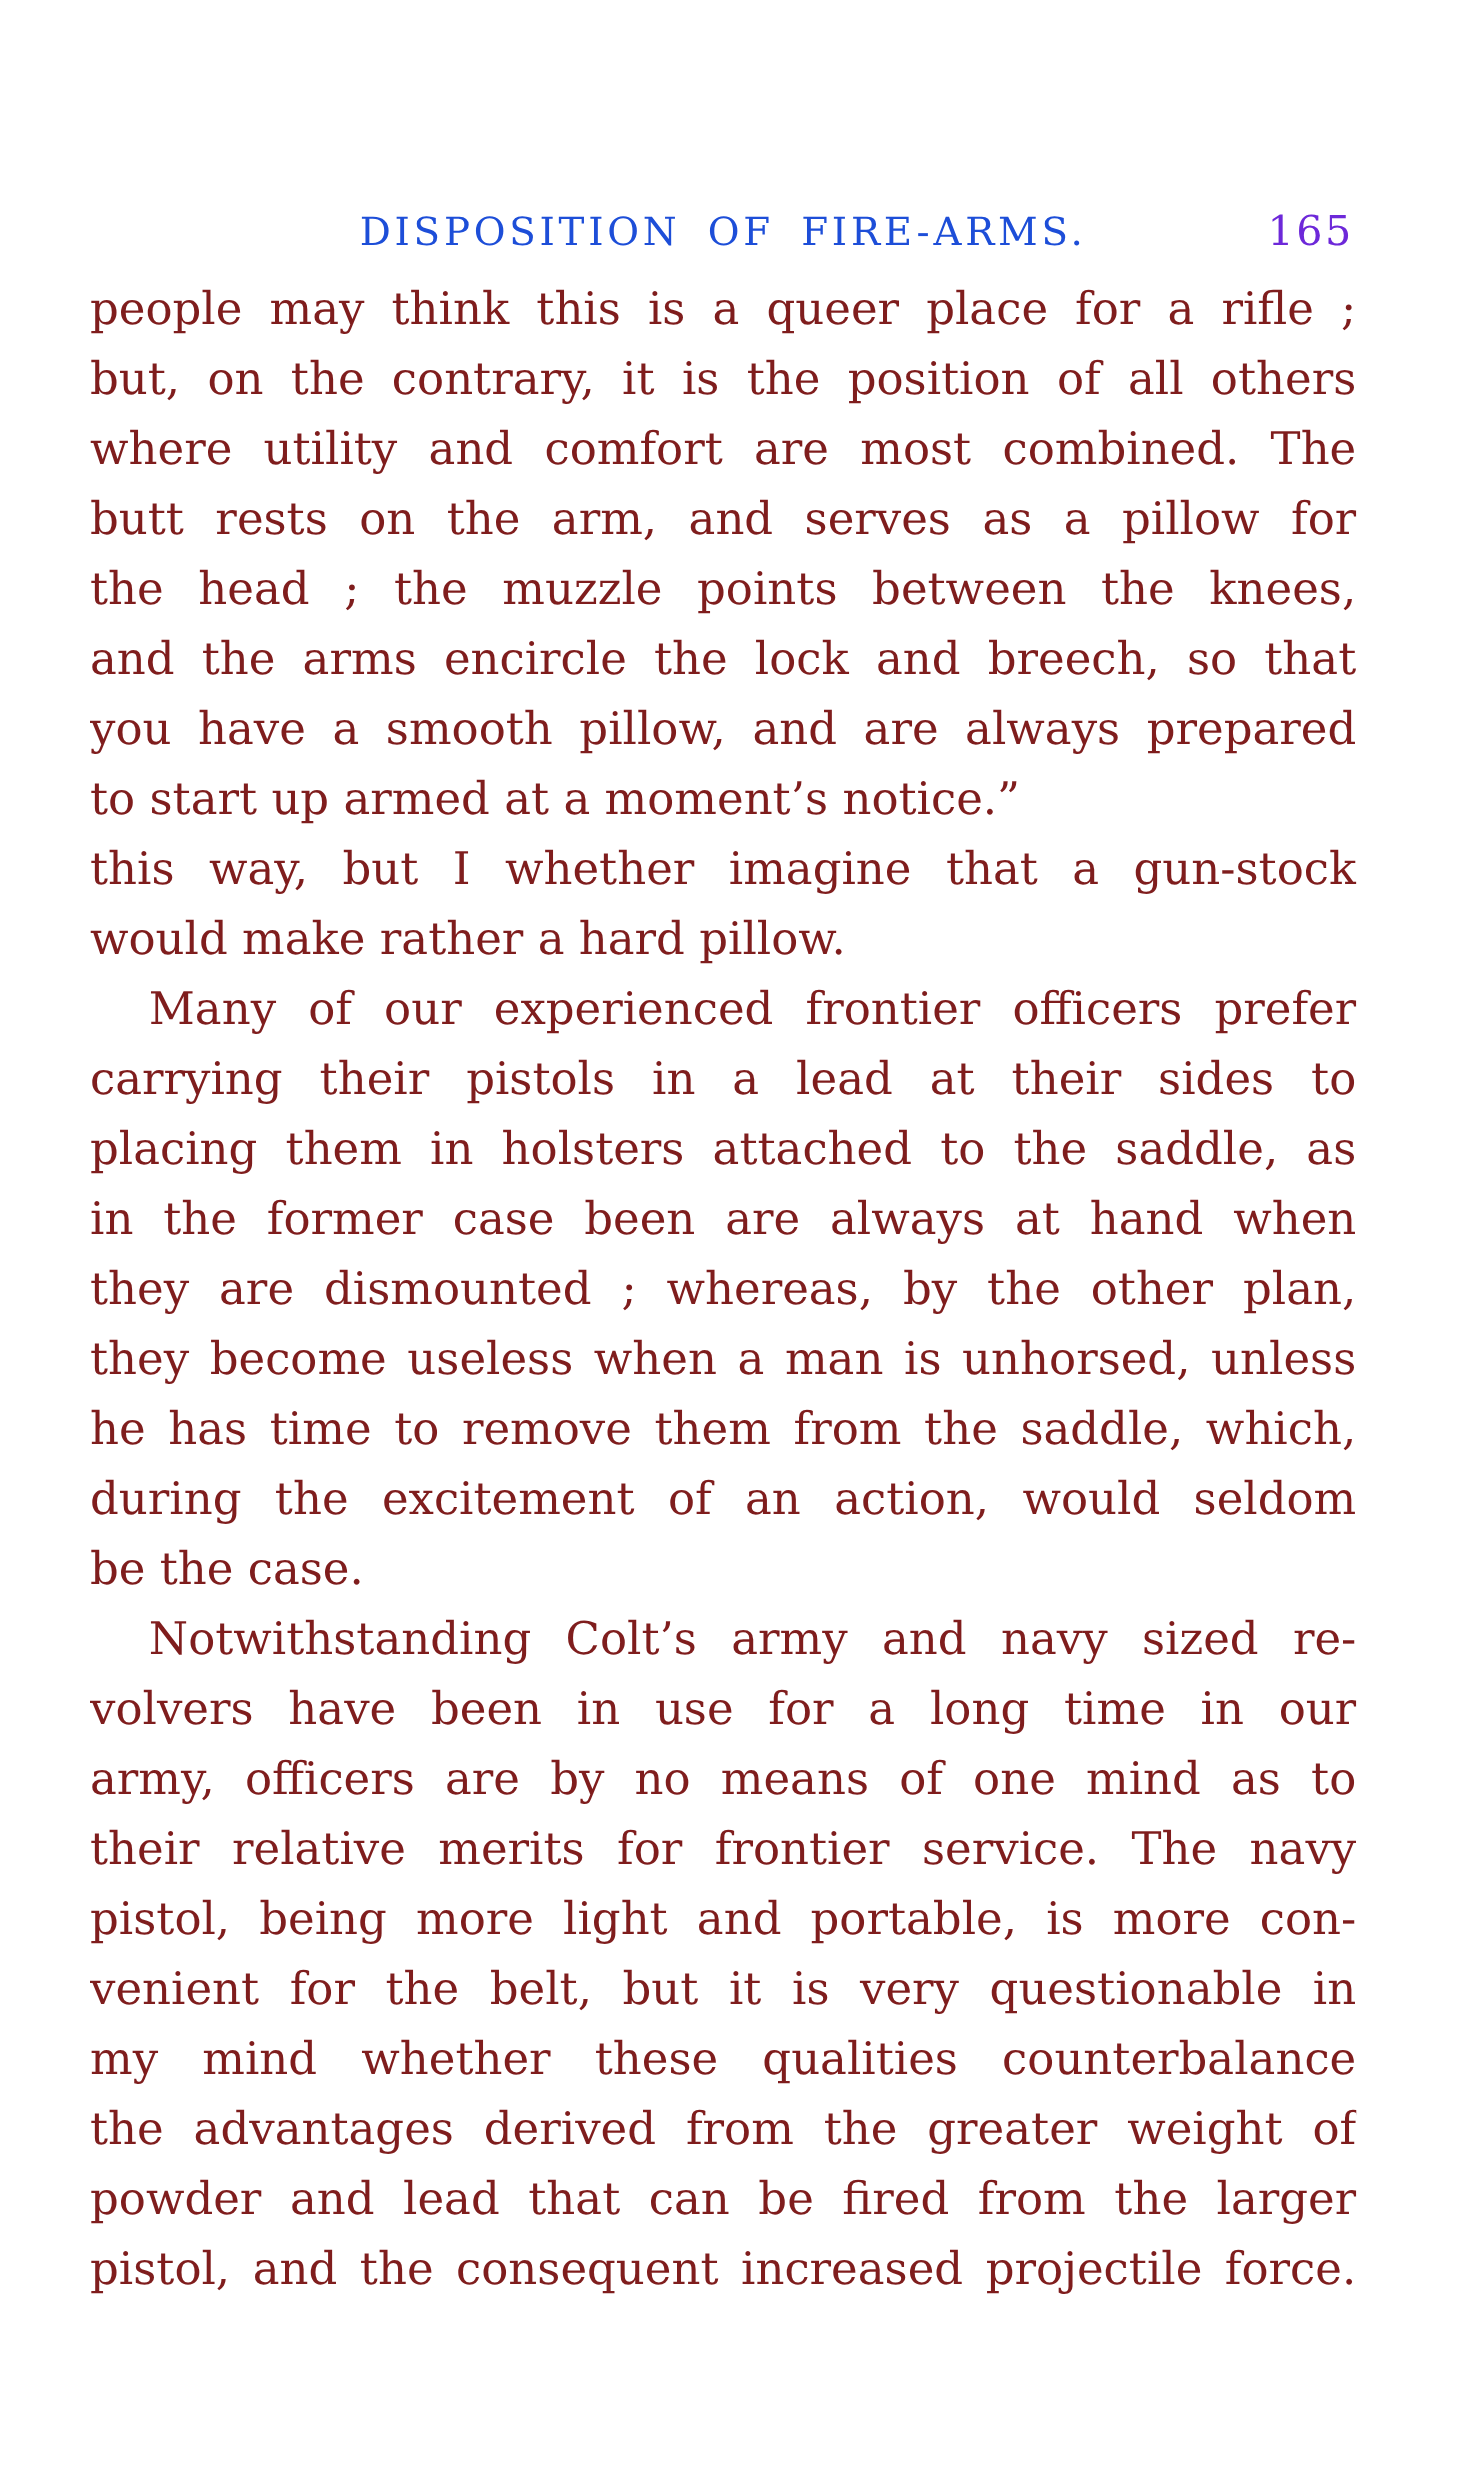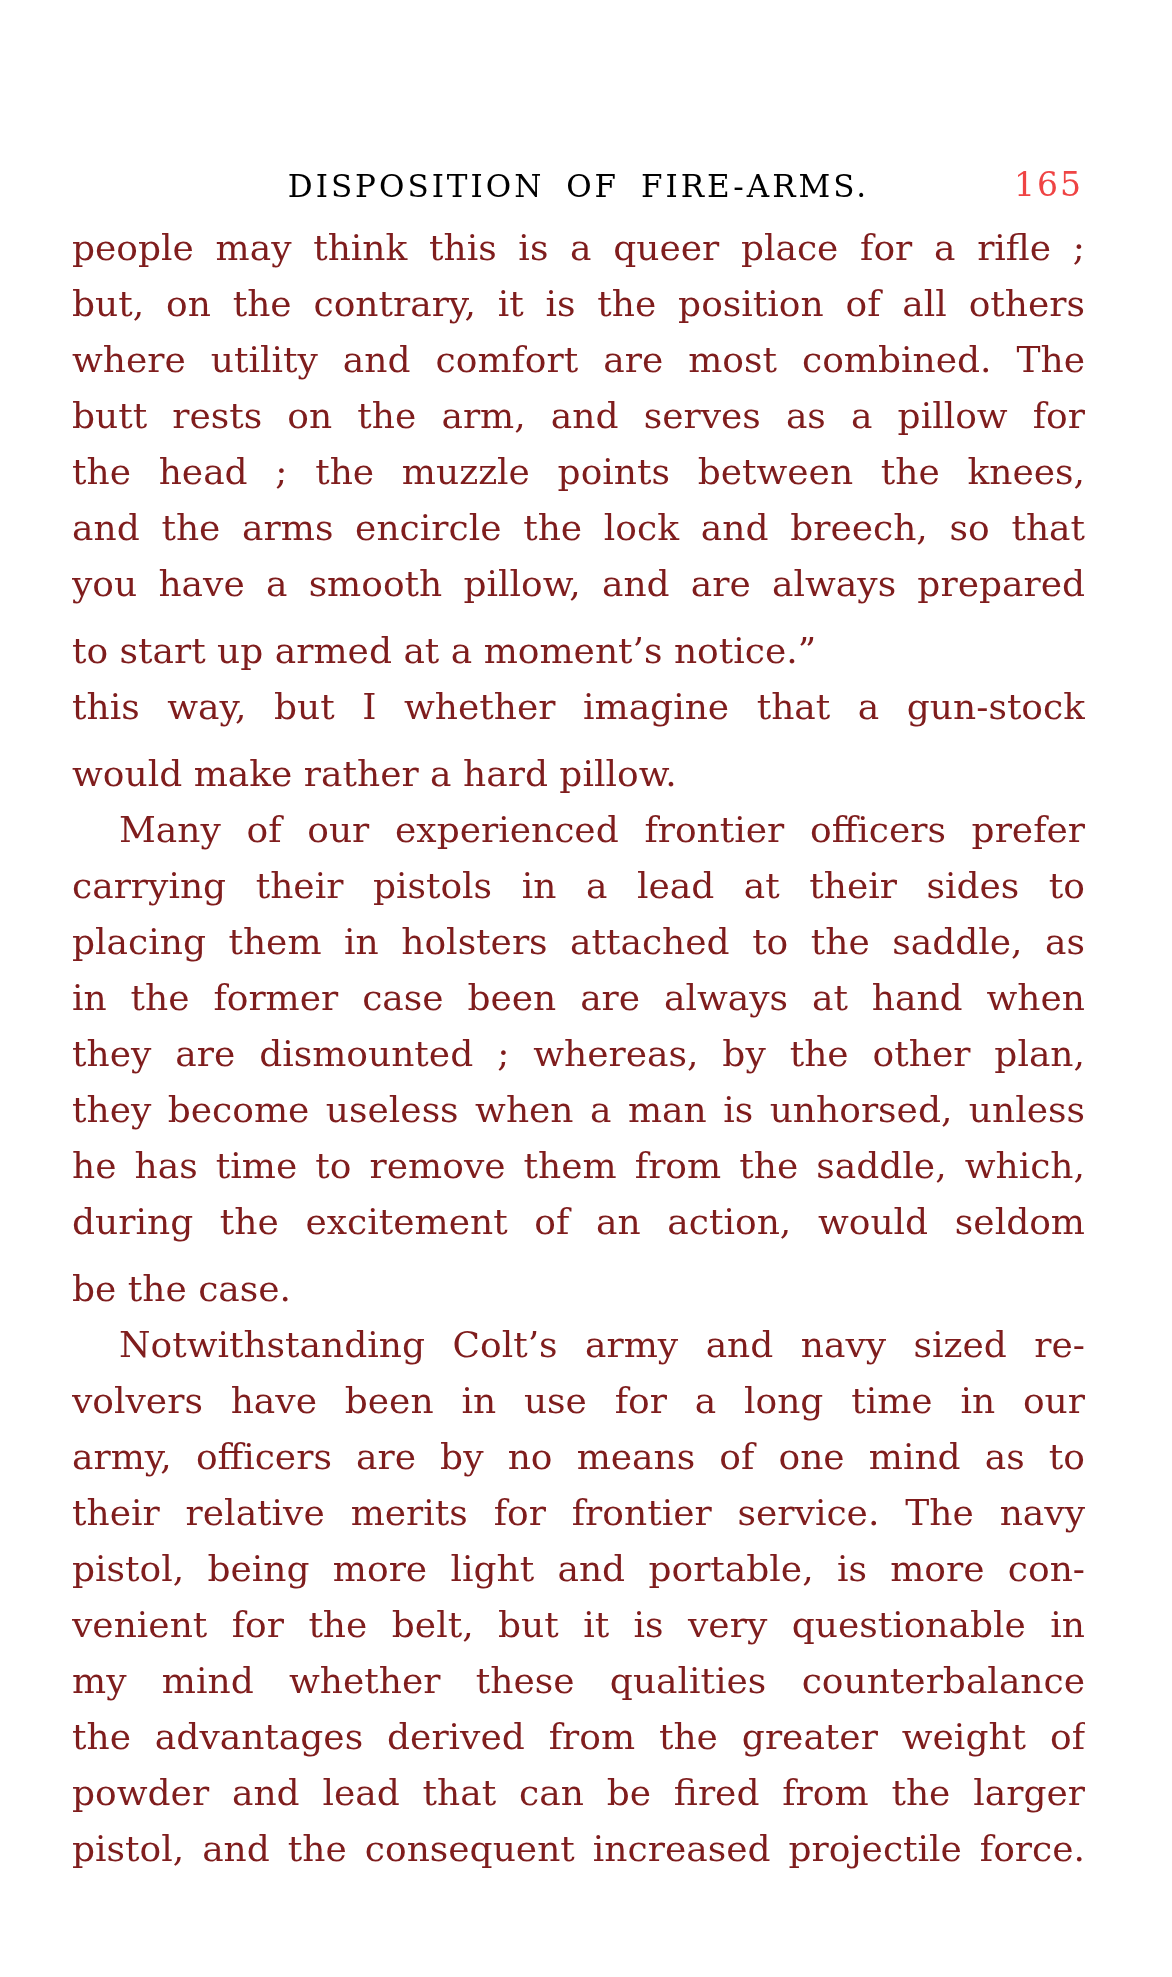--- a/index.html
+++ b/index.html
@@ -22,29 +22,29 @@
     top: 168px;
     width: 1013px;
     height: 40px;
   }
   .head-title {
     text-align: center;
     font-size: 31px;
     letter-spacing: 3px;
     word-spacing: 9px;
     white-space: nowrap;
-    color: #000000;
+    color: #1d4ed8;
   }
   .page-number {
     position: absolute;
     right: 2px;
     top: -3px;
     font-size: 33px;
     letter-spacing: 2px;
-    color: #ef4444;
+    color: #6d28d9;
   }
   .body-text {
     position: absolute;
     left: 72px;
     top: 220px;
     width: 1013px;
   }
   .paragraph {
     margin: 0;
     padding: 0;
@@ -54,21 +54,20 @@
     line-height: 56px;
     color: #7f1d1d;
     text-align: justify;
     text-align-last: justify;
     overflow: hidden;
     white-space: nowrap;
   }
   .line.para-end {
     text-align: left;
     text-align-last: left;
-    margin-top: 11px;
   }
   .line.indented {
     text-indent: 47px;
   }
 </style>
 </head>
 <body>
 
 <div class="page">
 

